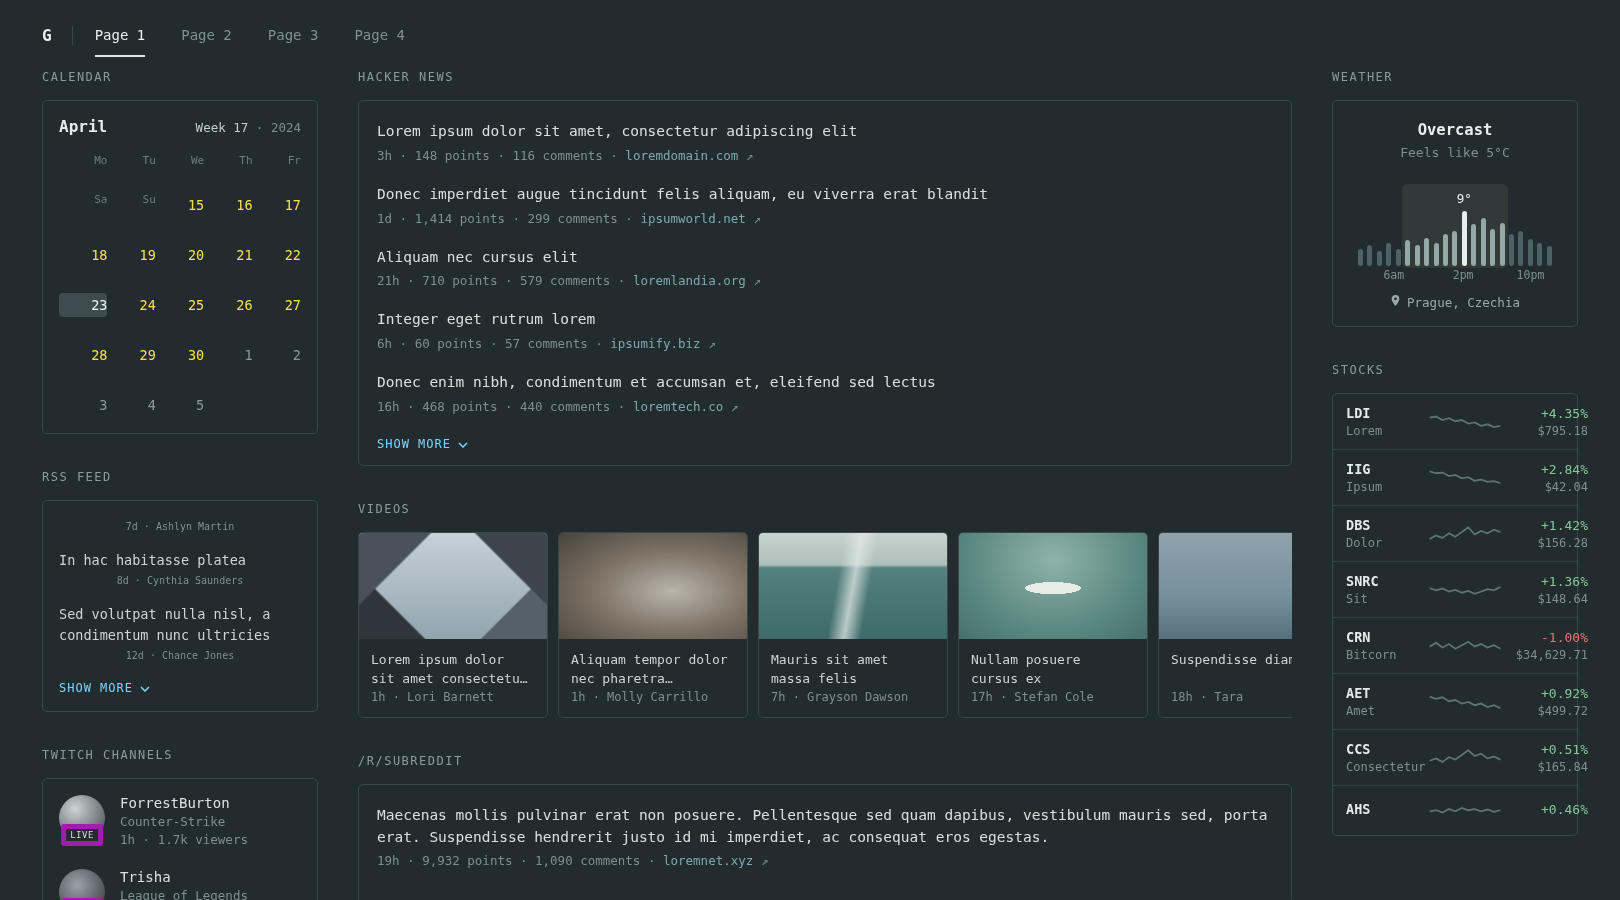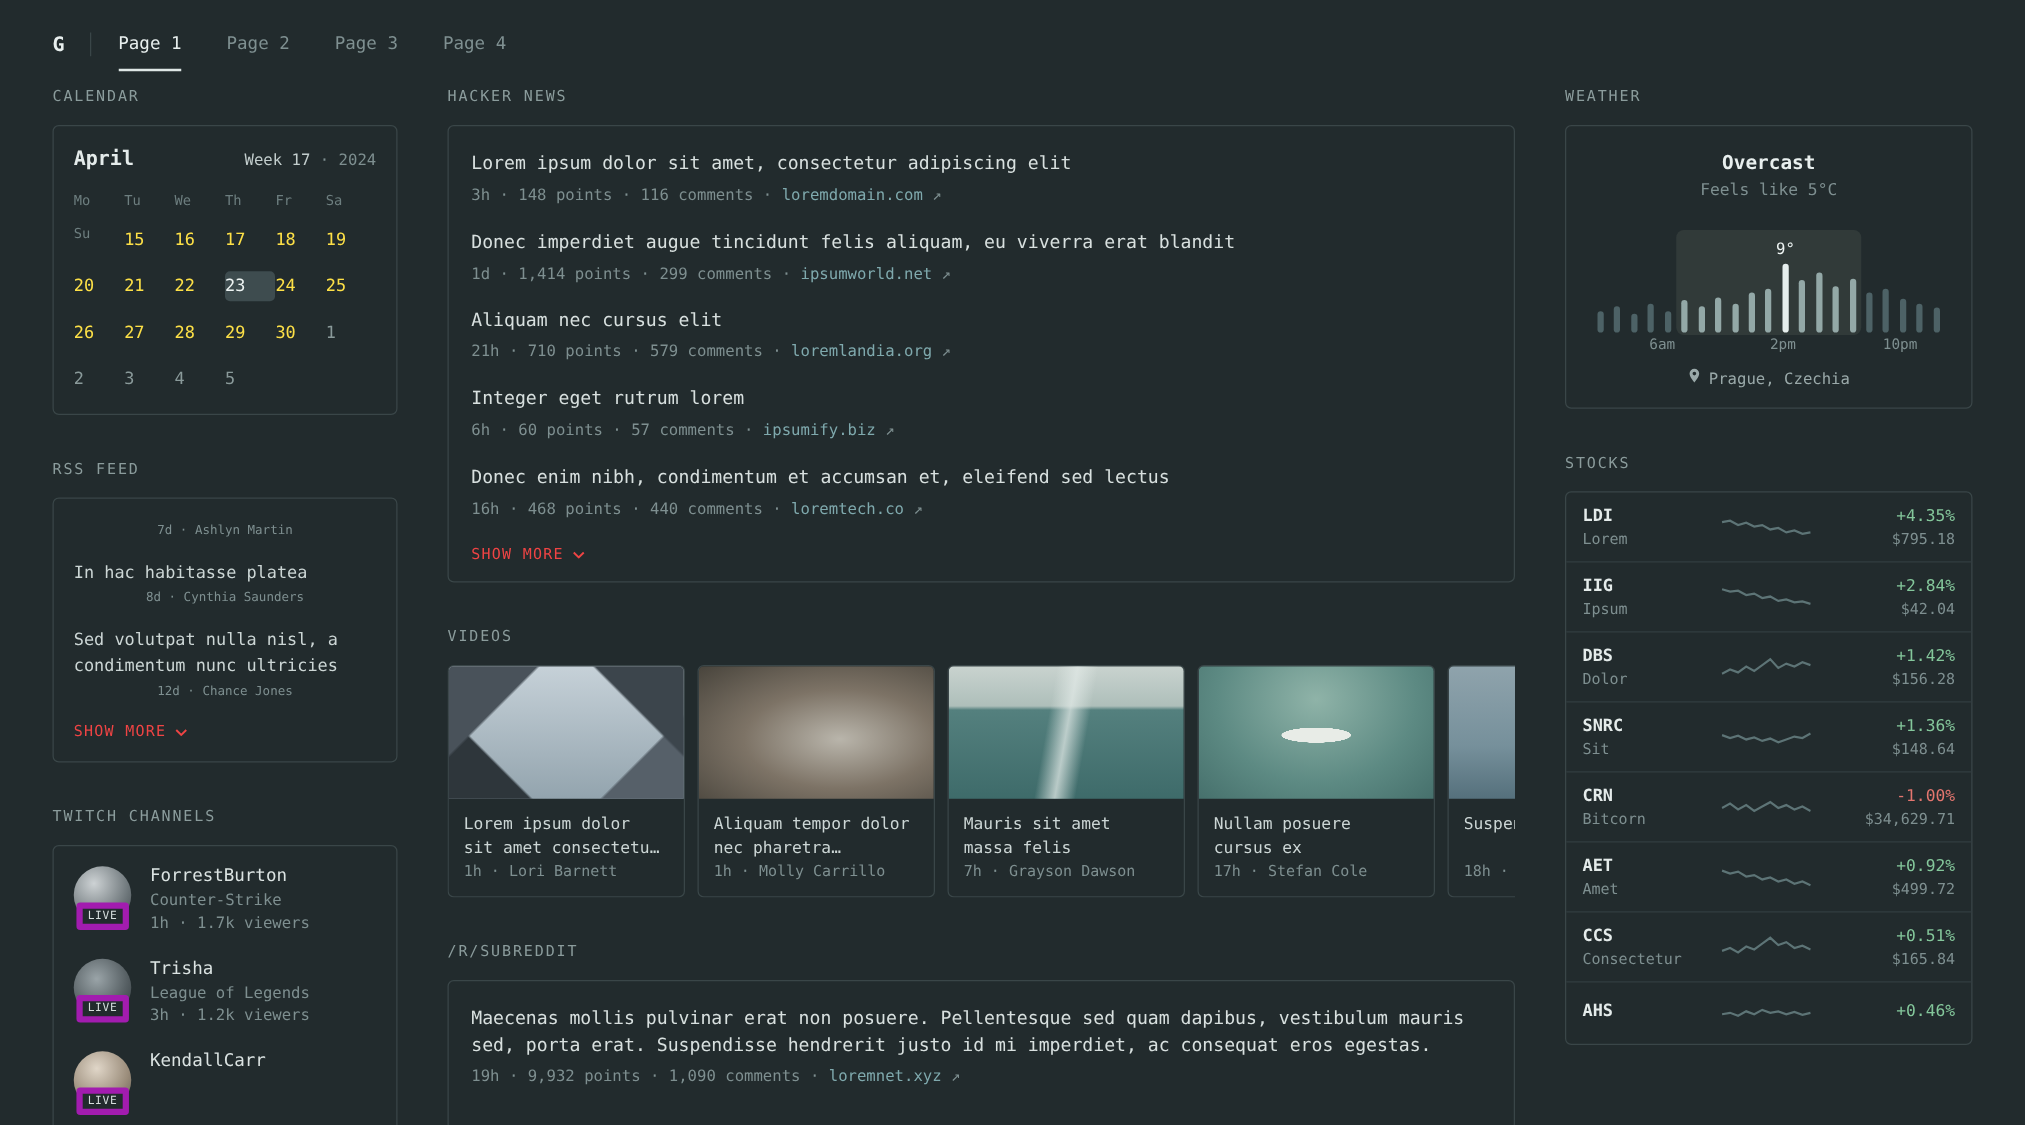--- a/index.html
+++ b/index.html
@@ -15,35 +15,35 @@
   .logo { font-weight:bold; font-size:16px; color:#e8efee; padding-right:20px;
           border-right:1px solid #3a4648; margin-right:22px; }
   .tabs { display:flex; gap:36px; }
   .tab { color:#7f9091; font-size:14px; cursor:pointer; position:relative; padding:6px 0; }
   .tab.active { color:#e8efee; }
   .tab.active::after { content:""; position:absolute; left:0; right:0; bottom:-8px; height:2px; background:#dfe7e6; }
   
   .columns { display:flex; gap:40px; padding:0 42px; align-items:flex-start; }
   .col-left { width:276px; flex:none; }
   .col-mid  { flex:1; min-width:0; }
-  .col-right{ width:326px; flex:none; }
+  .col-right{ width:246px; flex:none; }
   .widget { margin-bottom:36px; }
   .widget-title { font-size:12px; letter-spacing:1.5px; color:#8b9c9c; margin-bottom:16px; }
   .card { border:1px solid #3a4648; border-radius:5px; padding:16px; }
   .dim { color:#7e8f90; }
   a.domain { color:#7fa9ad; text-decoration:none; cursor:pointer; }
-  .show-more { display:inline-flex; align-items:center; gap:7px; color:#ef4444; font-size:12px;
+  .show-more { display:inline-flex; align-items:center; gap:7px; color:#7dd3fc; font-size:12px;
                letter-spacing:1px; cursor:pointer; background:none; border:none;
                font-family:inherit; }
   
   .cal-head { display:flex; justify-content:space-between; align-items:baseline; margin-bottom:18px; }
   .cal-month { font-size:16px; font-weight:bold; color:#e4ebea; }
   .cal-meta { font-size:12.5px; color:#c3cecd; }
   .cal-meta .dot, .cal-meta .yr { color:#7e8f90; }
-  .cal-grid { display:grid; grid-template-columns:repeat(6,1fr); row-gap:13px; text-align:left; }
+  .cal-grid { display:grid; grid-template-columns:repeat(5,1fr); row-gap:26px; text-align:right; }
   .cal-wd { font-size:11px; color:#6d7e7f; }
   .cal-day { font-size:13.5px; color:#fde047; padding:4px 0; }
   .cal-day.today { background:#3e4c4f; border-radius:4px; color:#eef4f3; }
   .cal-day.nextmo { color:#8a9a9a; }
   
   .rss-item { margin-bottom:18px; }
   .rss-title { font-size:13.5px; line-height:1.55; color:#ccd6d5; cursor:pointer; }
   .rss-meta { font-size:10px; margin-top:4px;text-align:center; }
   
   .tw-row { display:flex; gap:15px; margin-bottom:22px; align-items:flex-start; }

